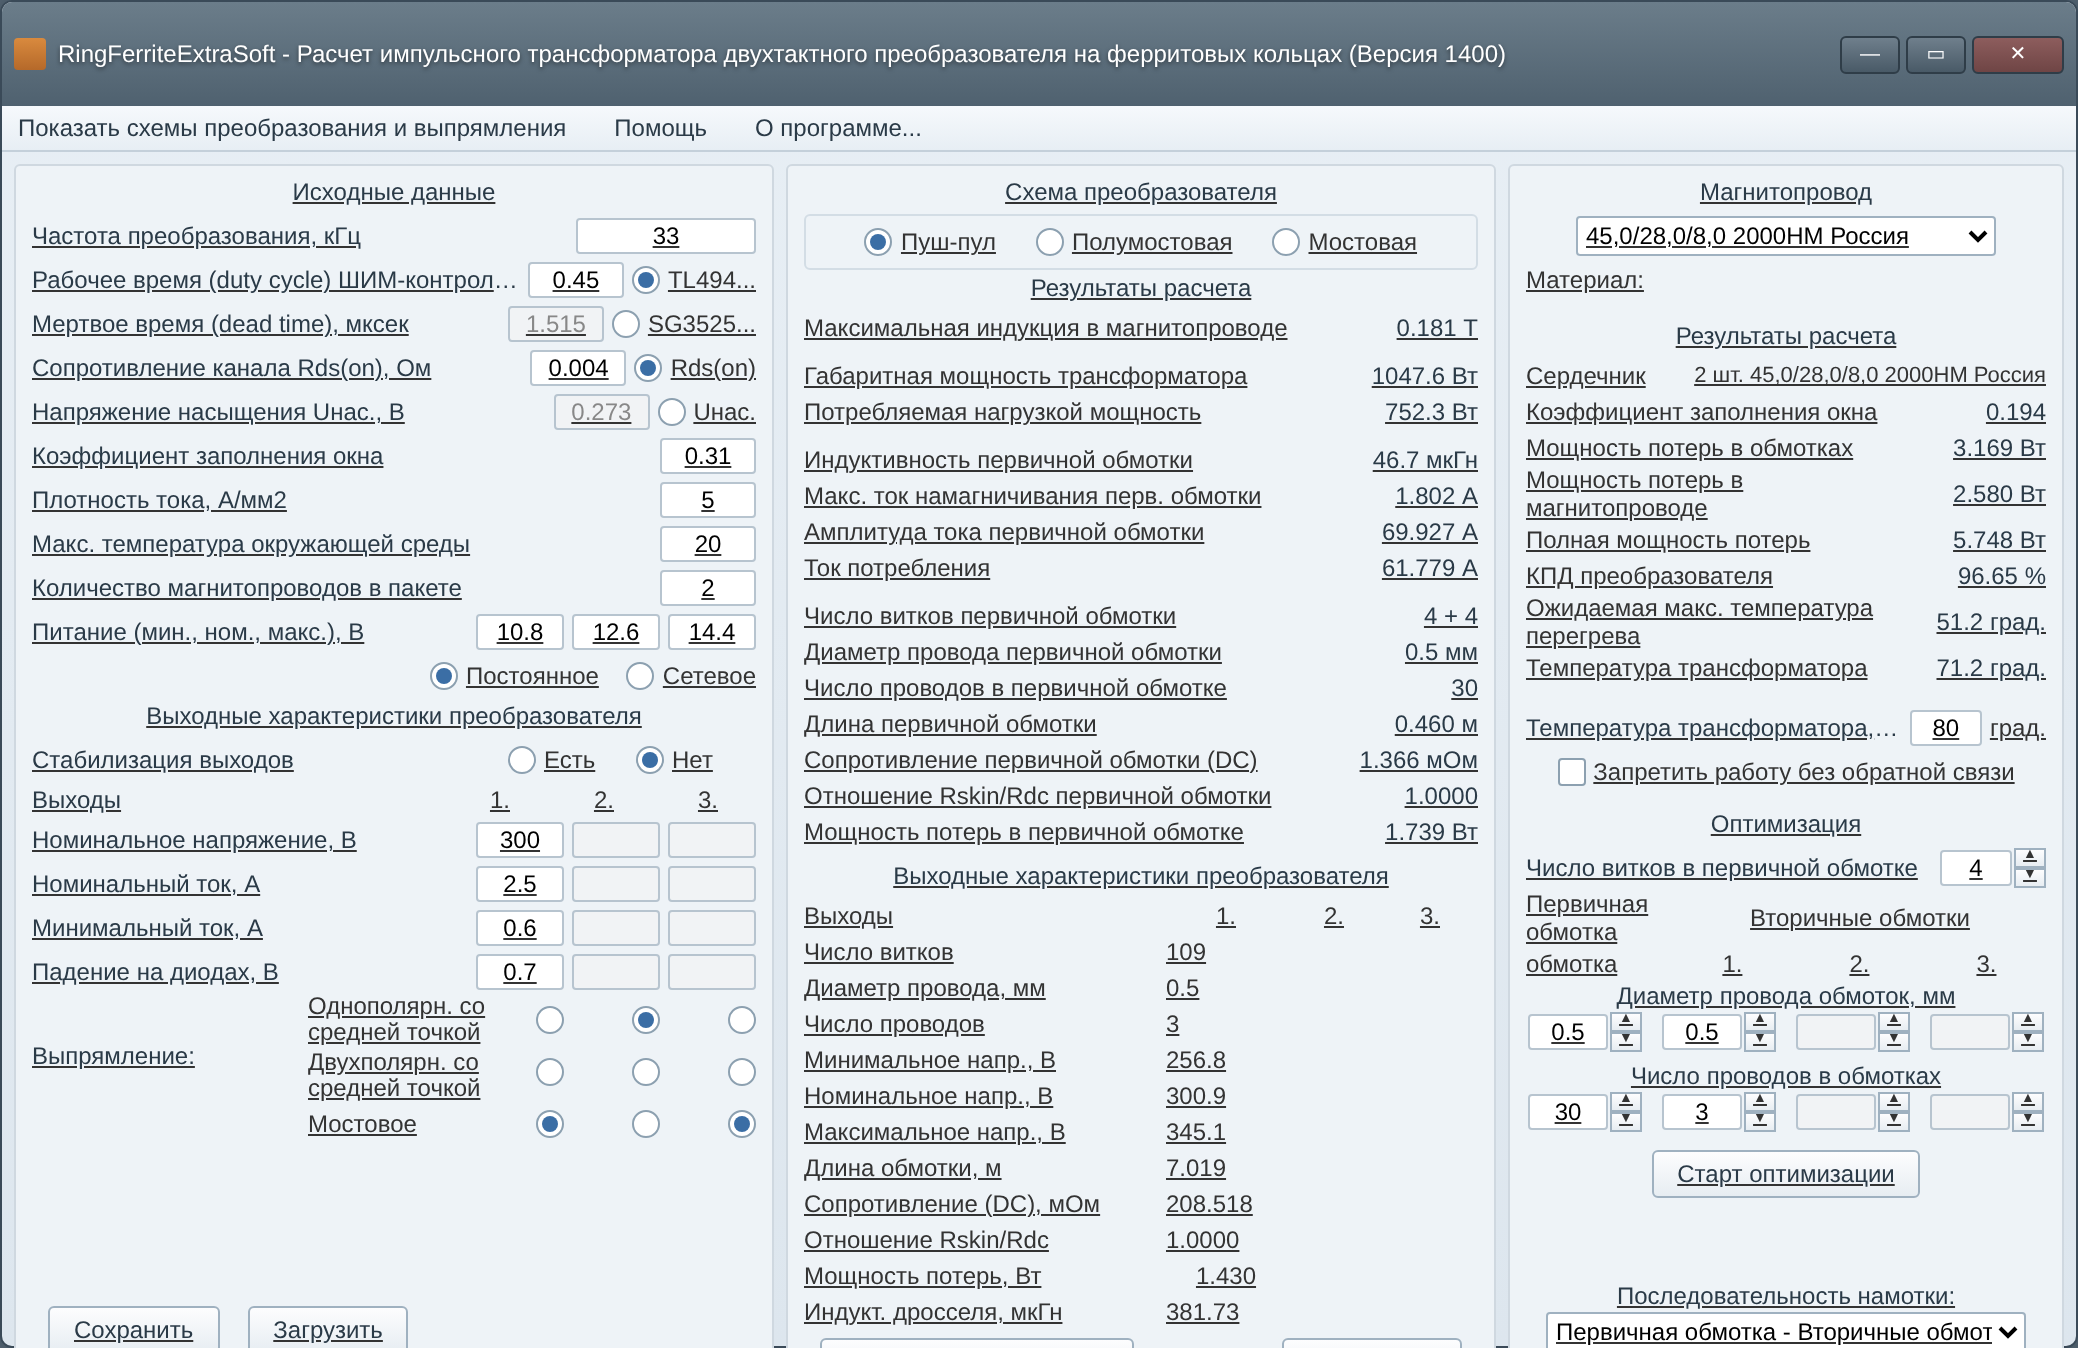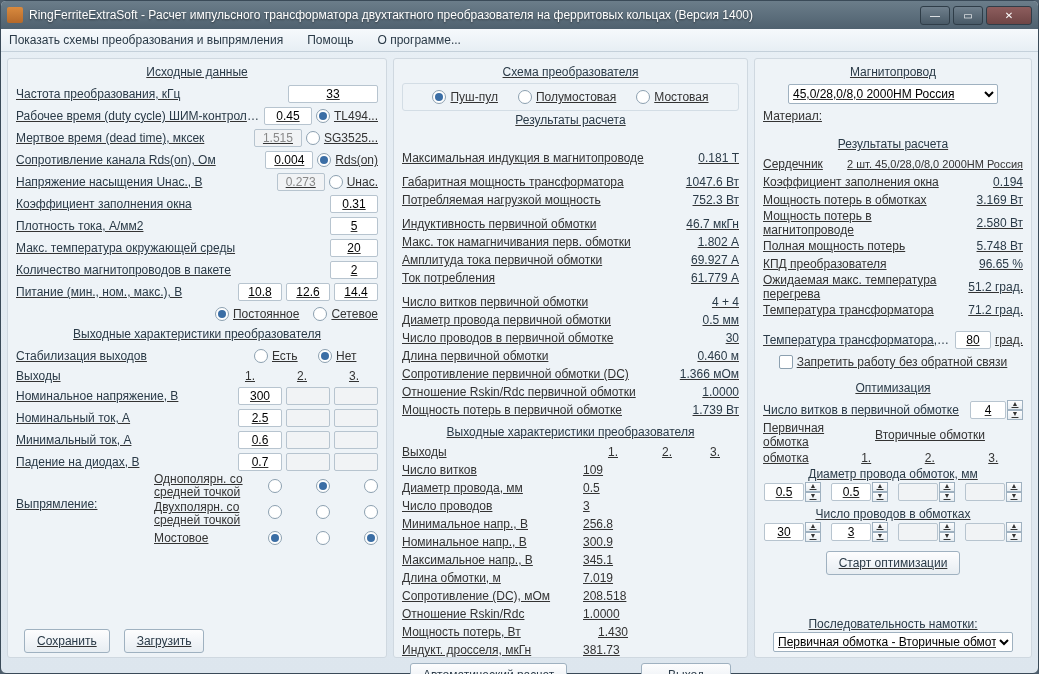--- a/index.html
+++ b/index.html
@@ -17,21 +17,21 @@
     box-sizing: border-box;
     position: relative;
     box-shadow: 0 0 20px rgba(0,0,0,0.5);
   }
   .titlebar {
     height: 28px;
     background: linear-gradient(#6b7d8a, #4f616f);
     border-radius: 5px 5px 0 0;
     display: flex;
     align-items: center;
-    padding: 0 6px;
+    padding: 12px 6px;
     color: #fff;
     font-size: 12px;
   }
   .titlebar .icon {
     width: 16px; height: 16px;
     background: linear-gradient(#d98a3e,#b5692a);
     border-radius: 2px;
     margin-right: 6px;
     display: inline-block;
   }
@@ -89,21 +89,21 @@
   input.text.ro { background:#f1f3f5; color:#888; }
   .w90 { width:90px; } .w48{width:48px;} .w44{width:44px;} .w40{width:40px;} .w36{width:36px;}
   .radio, .check {
     width:12px;height:12px;border:1px solid #8ca0b0;border-radius:50%;
     display:inline-block;background:#fff;position:relative; cursor:pointer;
   }
   .radio.sel::after{content:"";position:absolute;inset:2px;border-radius:50%;background:#3b6ea5;}
   .check{border-radius:2px;}
   .rlabel{display:flex;align-items:center;gap:4px;cursor:default;}
   .val { text-align:right; min-width:70px; color:#2a3a47;}
-  .res-block { margin-top:18px; }
+  .res-block { margin-top:0; }
   .res-line { display:flex; min-height:18px; align-items:center;}
   .res-line .n{flex:1;}
   .btn {
     background:linear-gradient(#fdfdfe,#e7edf2);
     border:1px solid #9fb1c0; border-radius:3px;
     height:24px; padding:0 12px; font:inherit; color:#2a3a47;
     cursor:pointer;
   }
   select.combo {
     height:20px; border:1px solid #9fb1c0; border-radius:2px;

